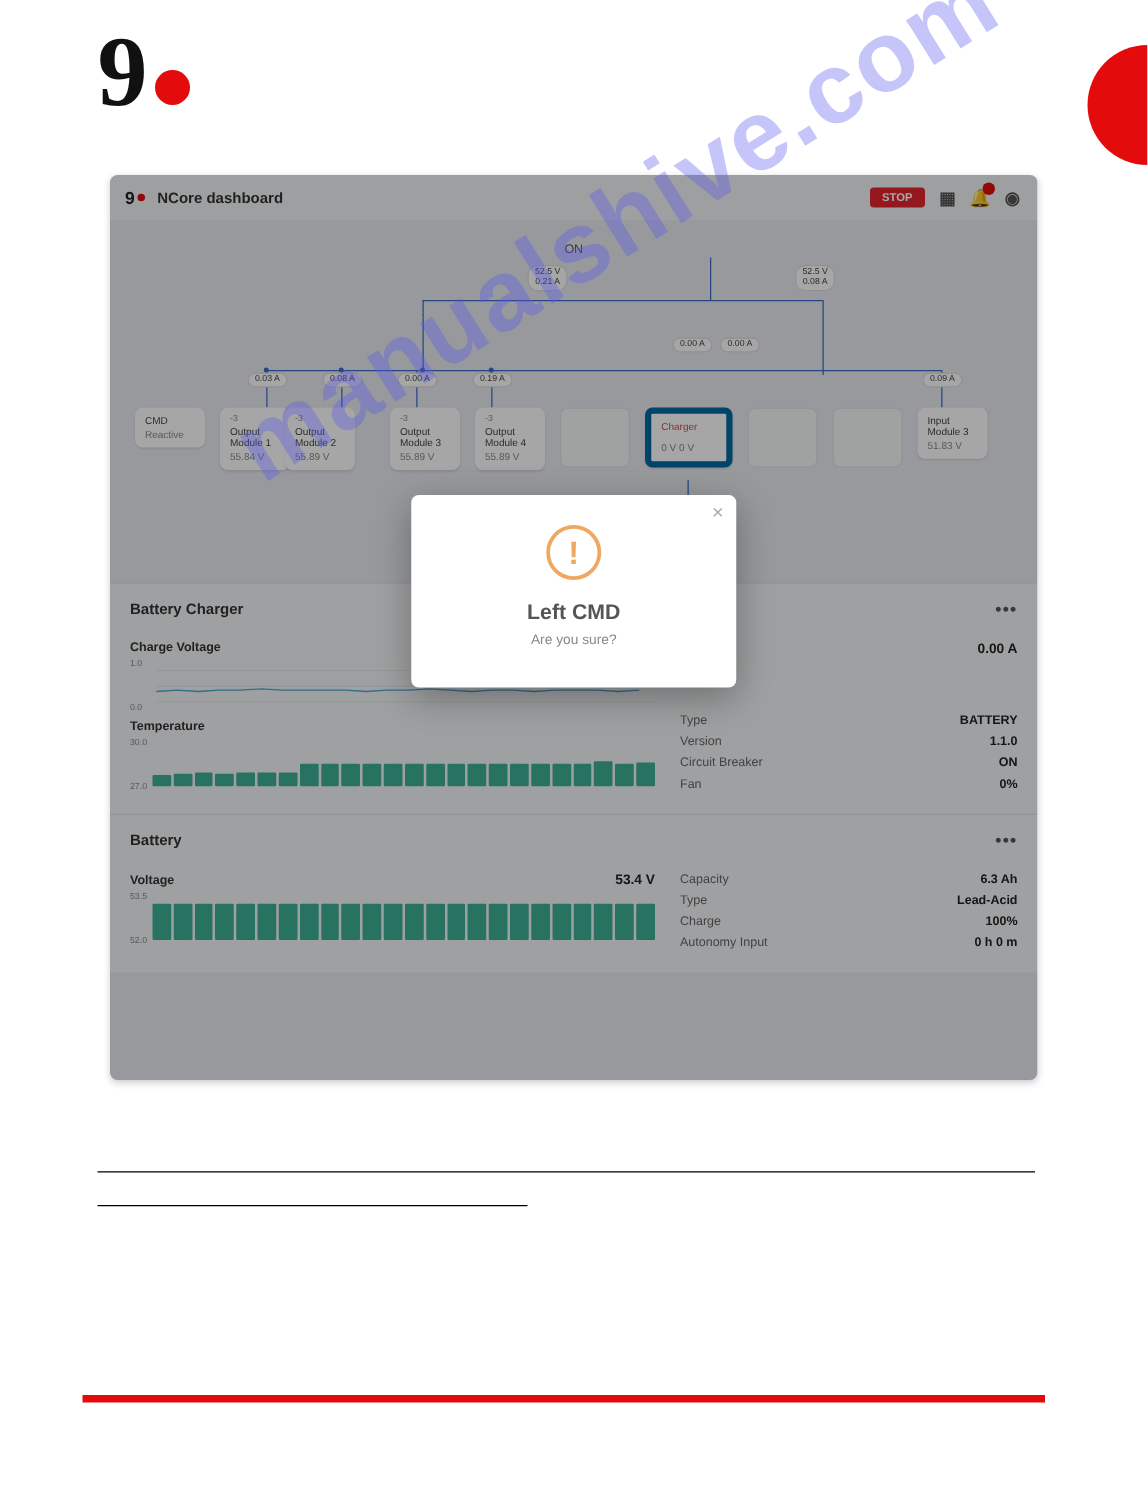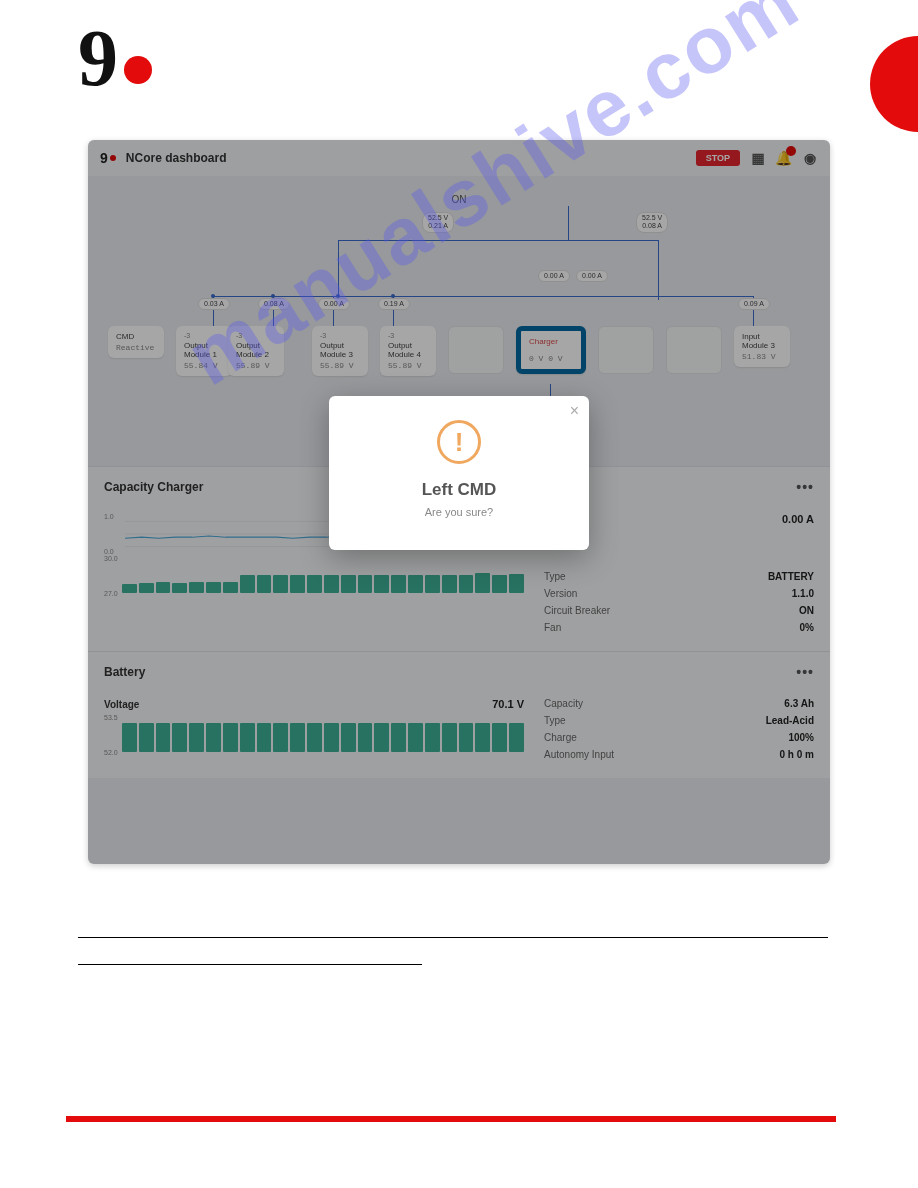--- a/index.html
+++ b/index.html
@@ -28,21 +28,21 @@
   .stop-btn { background: #e5262e; color: #fff; font-size: 9px; font-weight: 700; padding: 3px 10px; border-radius: 3px; border: none; cursor: pointer; }
   .header-icon { width: 16px; height: 16px; display: inline-flex; align-items: center; justify-content: center; color: #555; font-size: 14px; position: relative; }
   .bell-badge { position: absolute; top: -4px; right: -4px; background: #e30b0b; color: #fff; font-size: 7px; width: 10px; height: 10px; border-radius: 50%; display: flex; align-items: center; justify-content: center; }
 
   
   .diagram { position: relative; height: 290px; background: #e9ecf0; }
   .diagram .label-on { position: absolute; top: 18px; left: 50%; transform: translateX(-50%); font-size: 10px; color: #555; }
   .diag-box { position: absolute; background: #fff; border-radius: 6px; padding: 6px 8px; font-size: 8px; box-shadow: 0 1px 2px rgba(0,0,0,.1); width: 56px; }
   .diag-box .tiny { font-size: 7px; color: #888; margin-bottom: 2px; }
   .diag-box .head { font-weight: 400; color: #444; }
-  .diag-box .sub { color: #888; margin-top: 2px; font-family: Liberation Mono, monospace; }
+  .diag-box .sub { color: #888; margin-top: 2px; }
   .charger-box { border: 5px solid #0369a1; }
   .charger-box .head { color: #d94b4b; }
   .val-badge { position: absolute; font-size: 7px; background: #fff; border: 1px solid #ddd; border-radius: 8px; padding: 1px 5px; color: #444; text-align: center; line-height: 1.2; }
   .wire { position: absolute; background: #3a6acb; }
   .wire-dot { position: absolute; width: 4px; height: 4px; border-radius: 50%; background: #3a6acb; }
   .box-ph { position: absolute; width: 56px; height: 48px; background: #f6f7f8; border: 1px solid #e0e3e6; border-radius: 6px; }
 
   
   .panel { background: #f5f6f8; border-top: 1px solid #dde1e5; padding: 12px 16px; }
   .panel-title { font-size: 12px; font-weight: 700; color: #333; margin-bottom: 18px; display: flex; align-items: center; }
@@ -170,37 +170,43 @@
       <div class="diag-box" style="left:646px; top:150px;">
         <div class="head">Input Module 3</div>
         <div class="sub">51.83 V</div>
       </div>
 
       <div class="wire" style="left:462px; top:208px; width:1px; height:60px;"></div>
     </div>
 
     <div class="panel">
       <div class="panel-title">
-        <span>Capacity Charger</span>
+        <span>Battery Charger</span>
         <span class="spacer"></span>
         <span class="more">•••</span>
       </div>
       <div class="bc-grid">
         <div>
+          <div class="mini-chart-row">
+            <span class="mini-chart-label">Charge Voltage</span>
+          </div>
           <div class="chart">
             <span class="ylab" style="left:0;top:0;">1.0</span>
             <span class="ylab" style="left:0;bottom:0;">0.0</span>
             <svg viewBox="0 0 400 40" preserveAspectRatio="none">
               <line x1="20" y1="8" x2="400" y2="8" stroke="#ddd" stroke-width="0.5"></line>
               <line x1="20" y1="20" x2="400" y2="20" stroke="#ddd" stroke-width="0.5"></line>
               <line x1="20" y1="32" x2="400" y2="32" stroke="#ddd" stroke-width="0.5"></line>
               <polyline points="20,24 36,23 52,24 68,23 84,23 100,22 116,23 132,23 148,23 164,23 180,24 196,23 212,23 228,22 244,23 260,24 276,23 292,23 308,24 324,23 340,23 356,23 372,24 388,23" fill="none" stroke="#4aa6d8" stroke-width="1"></polyline>
             </svg>
           </div>
 
+          <div class="mini-chart-row" style="margin-top:6px;">
+            <span class="mini-chart-label">Temperature</span>
+          </div>
           <div class="chart">
             <span class="ylab" style="left:0;top:0;">30.0</span>
             <span class="ylab" style="left:0;bottom:0;">27.0</span>
             <div class="bars" id="temp-bars">
                 <div style="height: 9.06667px;"></div>
                 <div style="height: 10.2px;"></div>
                 <div style="height: 11.3333px;"></div>
                 <div style="height: 10.2px;"></div>
                 <div style="height: 11.3333px;"></div>
                 <div style="height: 11.3333px;"></div>
@@ -256,21 +262,21 @@
     <div class="panel">
       <div class="panel-title">
         <span>Battery</span>
         <span class="spacer"></span>
         <span class="more">•••</span>
       </div>
       <div class="bc-grid">
         <div>
           <div class="mini-chart-row">
             <span class="mini-chart-label">Voltage</span>
-            <span class="mini-chart-value">70.1 V</span>
+            <span class="mini-chart-value">53.4 V</span>
           </div>
           <div class="chart">
             <span class="ylab" style="left:0;top:0;">53.5</span>
             <span class="ylab" style="left:0;bottom:0;">52.0</span>
             <div class="bars" id="volt-bars">
                 <div style="height: 29.4667px;"></div>
                 <div style="height: 29.4667px;"></div>
                 <div style="height: 29.4667px;"></div>
                 <div style="height: 29.4667px;"></div>
                 <div style="height: 29.4667px;"></div>

